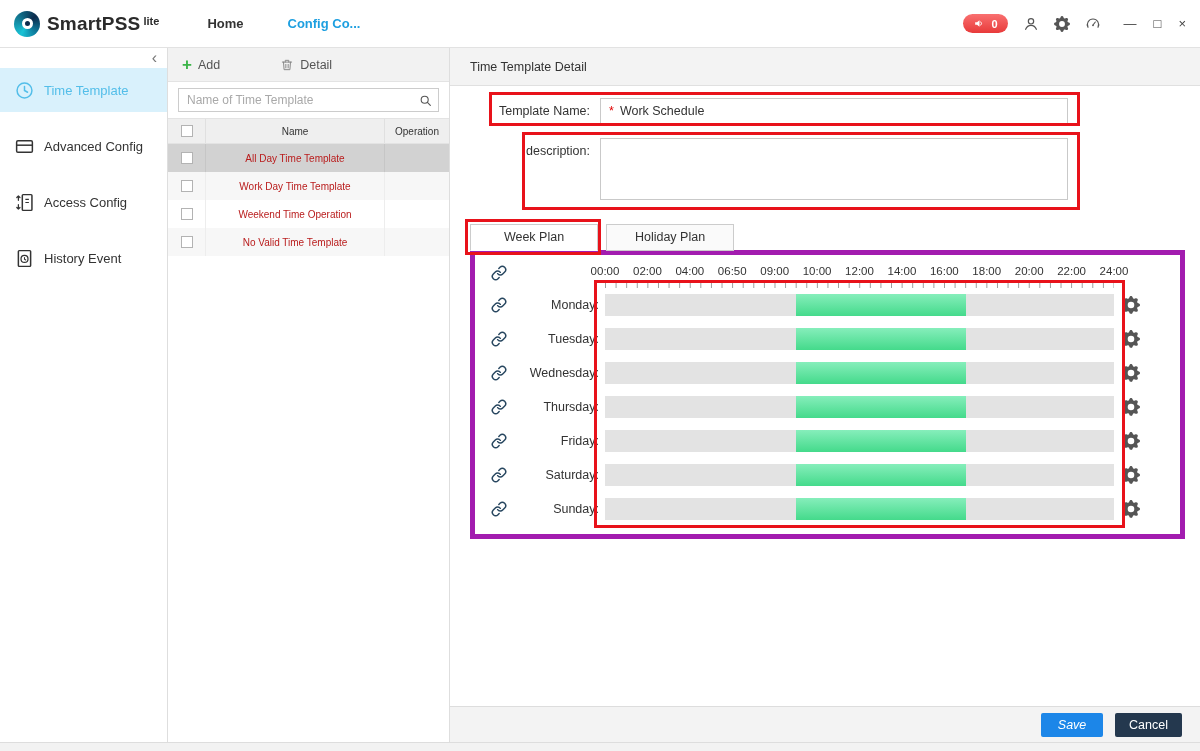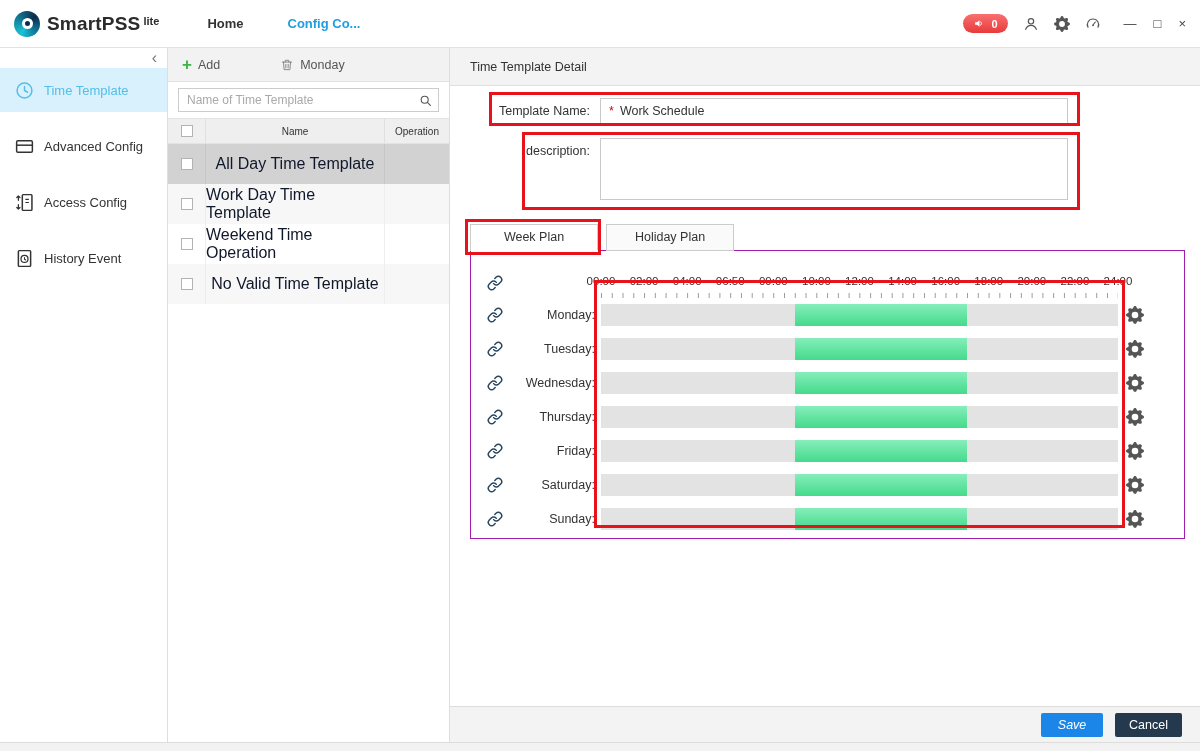--- a/index.html
+++ b/index.html
@@ -57,21 +57,21 @@
   .search-row { padding:6px 10px; flex:none; }
   .search-box { position:relative; height:24px; border:1px solid #ccc; background:#fff; display:flex; align-items:center; }
   .search-box input { border:0; outline:0; flex:1; height:100%; padding:0 26px 0 8px; font-size:12px; color:#333; font-family:inherit; background:transparent; }
   .search-box input::placeholder { color:#a9a9a9; }
   .search-box svg { position:absolute; right:6px; width:13px; height:13px; color:#555; }
   .table-head { height:26px; flex:none; background:#efefef; border-top:1px solid #e3e3e3; border-bottom:1px solid #e3e3e3;
     display:grid; grid-template-columns:38px 179px 1fr; font-size:10px; color:#333; }
   .table-head > div { display:flex; align-items:center; justify-content:center; border-right:1px solid #e0e0e0; }
   .table-head > div:last-child { border-right:0; }
   .rows { flex:1; }
-  .trow { height:40px; display:grid; grid-template-columns:38px 179px 1fr; font-size:16px; color:#0f172a; cursor:pointer; }
+  .trow { height:28px; display:grid; grid-template-columns:38px 179px 1fr; font-size:10px; color:#b91c1c; cursor:pointer; }
   .trow > div { display:flex; align-items:center; justify-content:center; border-right:1px solid #ededed; }
   .trow > div:last-child { border-right:0; }
   .trow.alt { background:#f7f7f7; }
   .trow.selected { background:#d2d2d2; }
   .trow.selected > div { border-right-color:#c6c6c6; }
   .checkbox { width:12px; height:12px; border:1px solid #b3b3b3; background:#fff; cursor:pointer; }
 
   
   .detail { flex:1; display:flex; flex-direction:column; background:#fff; min-width:0; }
   .detail-head { height:38px; flex:none; background:#f3f3f3; border-bottom:1px solid #e0e0e0;
@@ -87,21 +87,21 @@
   .name-input input { border:0; outline:0; flex:1; font-size:12.5px; color:#333; font-family:inherit; }
   .req { color:#e00000; font-size:12.5px; }
   textarea.desc-area { margin-left:10px; width:468px; height:62px; border:1px solid #c9c9c9; resize:none;
     font-family:inherit; font-size:12.5px; color:#333; padding:6px 8px; outline:0; }
 
   .tabs { display:flex; gap:8px; margin:24px 0 -1px 20px; position:relative; z-index:2; }
   .tab { height:27px; line-height:25px; text-align:center; font-size:12.5px; color:#333;
     border:1px solid #ccc; background:#fafafa; width:128px; cursor:pointer; }
   .tab.active { background:#fff; border-bottom-color:#fff; }
 
-  .plan-box { margin:0 15px 12px 20px; border:1px solid #a21caf; height:289px; padding:22px 40px 10px 16px;
+  .plan-box { margin:0 15px 12px 20px; border:5px solid #a21caf; height:289px; padding:8px 40px 10px 16px;
     position:relative; z-index:1; background:#fff; }
   .axis-row { display:flex; align-items:center; height:20px; }
   .linkicon { width:16px; height:16px; margin-right:8px; color:#27465f; flex:none; cursor:pointer; }
   .linkicon svg { width:16px; height:16px; display:block; }
   .axis-spacer { width:90px; flex:none; }
   .axis-track { flex:1; position:relative; height:100%; font-size:11.5px; color:#333; }
   .axis-track span { position:absolute; top:2px; transform:translateX(-50%); white-space:nowrap; }
   .axis-right { width:26px; flex:none; }
   .tick-row { display:flex; }
   .tick-spacer { width:114px; flex:none; }
@@ -264,21 +264,21 @@
     <section class="listpanel">
       <div class="list-toolbar">
         <span class="tool-btn">
           <span class="plus">+</span>
           <span>Add</span>
         </span>
         <span class="tool-btn">
           <svg>
               <use href="#i-trash"></use>
             </svg>
-          <span>Monday</span>
+          <span>Detail</span>
         </span>
       </div>
       <div class="search-row">
         <div class="search-box">
           <input type="text" placeholder="Name of Time Template" style="">
           <svg>
               <use href="#i-search"></use>
             </svg>
         </div>
       </div>

